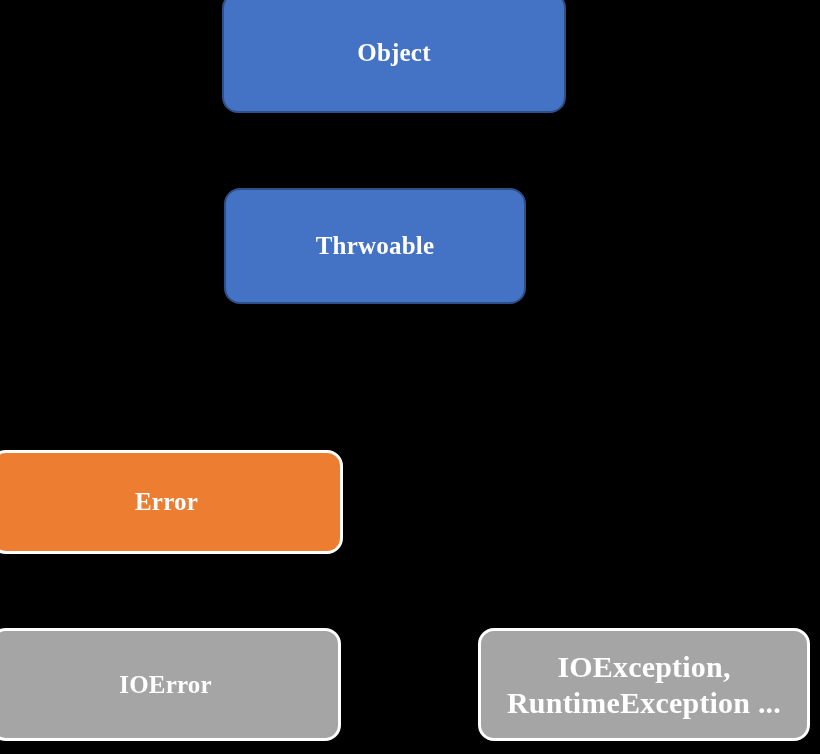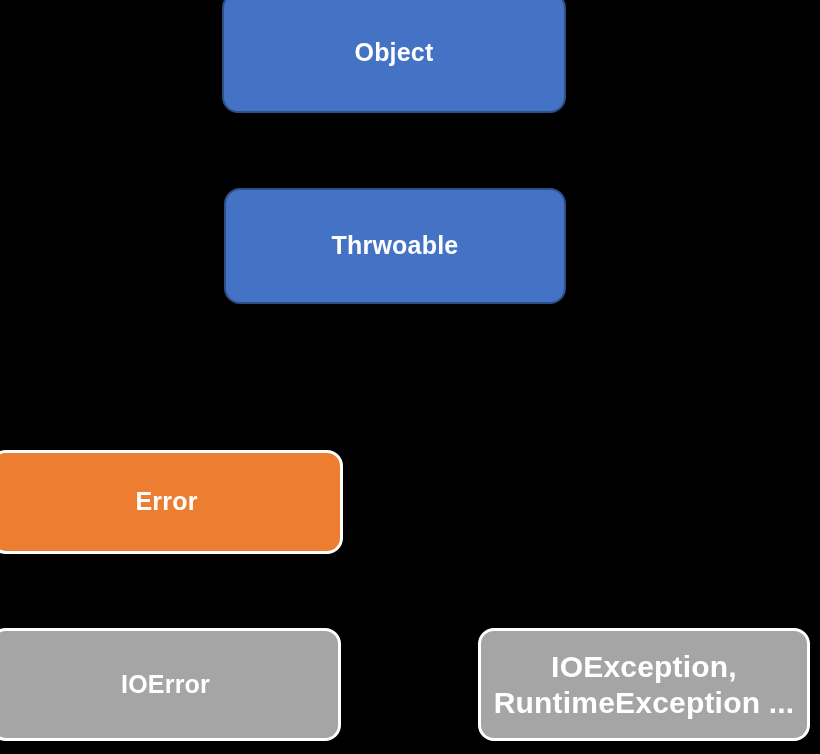--- a/index.html
+++ b/index.html
@@ -6,21 +6,21 @@
     margin: 0;
     padding: 0;
     background: #000000;
   }
   #canvas {
     position: relative;
     width: 820px;
     height: 754px;
     background: #000000;
     overflow: hidden;
-    font-family: Liberation Sans, sans-serif;
+    font-family: Liberation Serif, serif;
   }
   .node {
     position: absolute;
     box-sizing: border-box;
     display: flex;
     align-items: center;
     justify-content: center;
     text-align: center;
     color: #FFFFFF;
     font-weight: bold;
@@ -48,21 +48,21 @@
   }
   .connector {
     position: absolute;
     background: #000000;
   }
   .connector.v { width: 2px; }
   .connector.h { height: 2px; }
 
   
   #node-object    { left: 222px; top: -8px;  width: 344px; height: 121px; }
-  #node-throwable { left: 224px; top: 188px; width: 342px; height: 116px; text-align: center; }
+  #node-throwable { left: 224px; top: 188px; width: 302px; height: 116px; text-align: center; }
   #node-error     { left: -10px; top: 450px; width: 353px; height: 104px; }
   #node-exception { left: 478px; top: 450px; width: 332px; height: 104px; }
   #node-ioerror   { left: -10px; top: 628px; width: 351px; height: 113px; }
   #node-ioexception { left: 478px; top: 628px; width: 332px; height: 113px; font-size: 30px; }
 
   
   #conn-object-throwable { left: 393px; top: 113px; height: 75px; }
   #conn-throwable-down   { left: 393px; top: 304px; height: 60px; }
   #conn-split            { left: 170px; top: 364px; width: 474px; }
   #conn-to-error         { left: 170px; top: 364px; height: 86px; }

